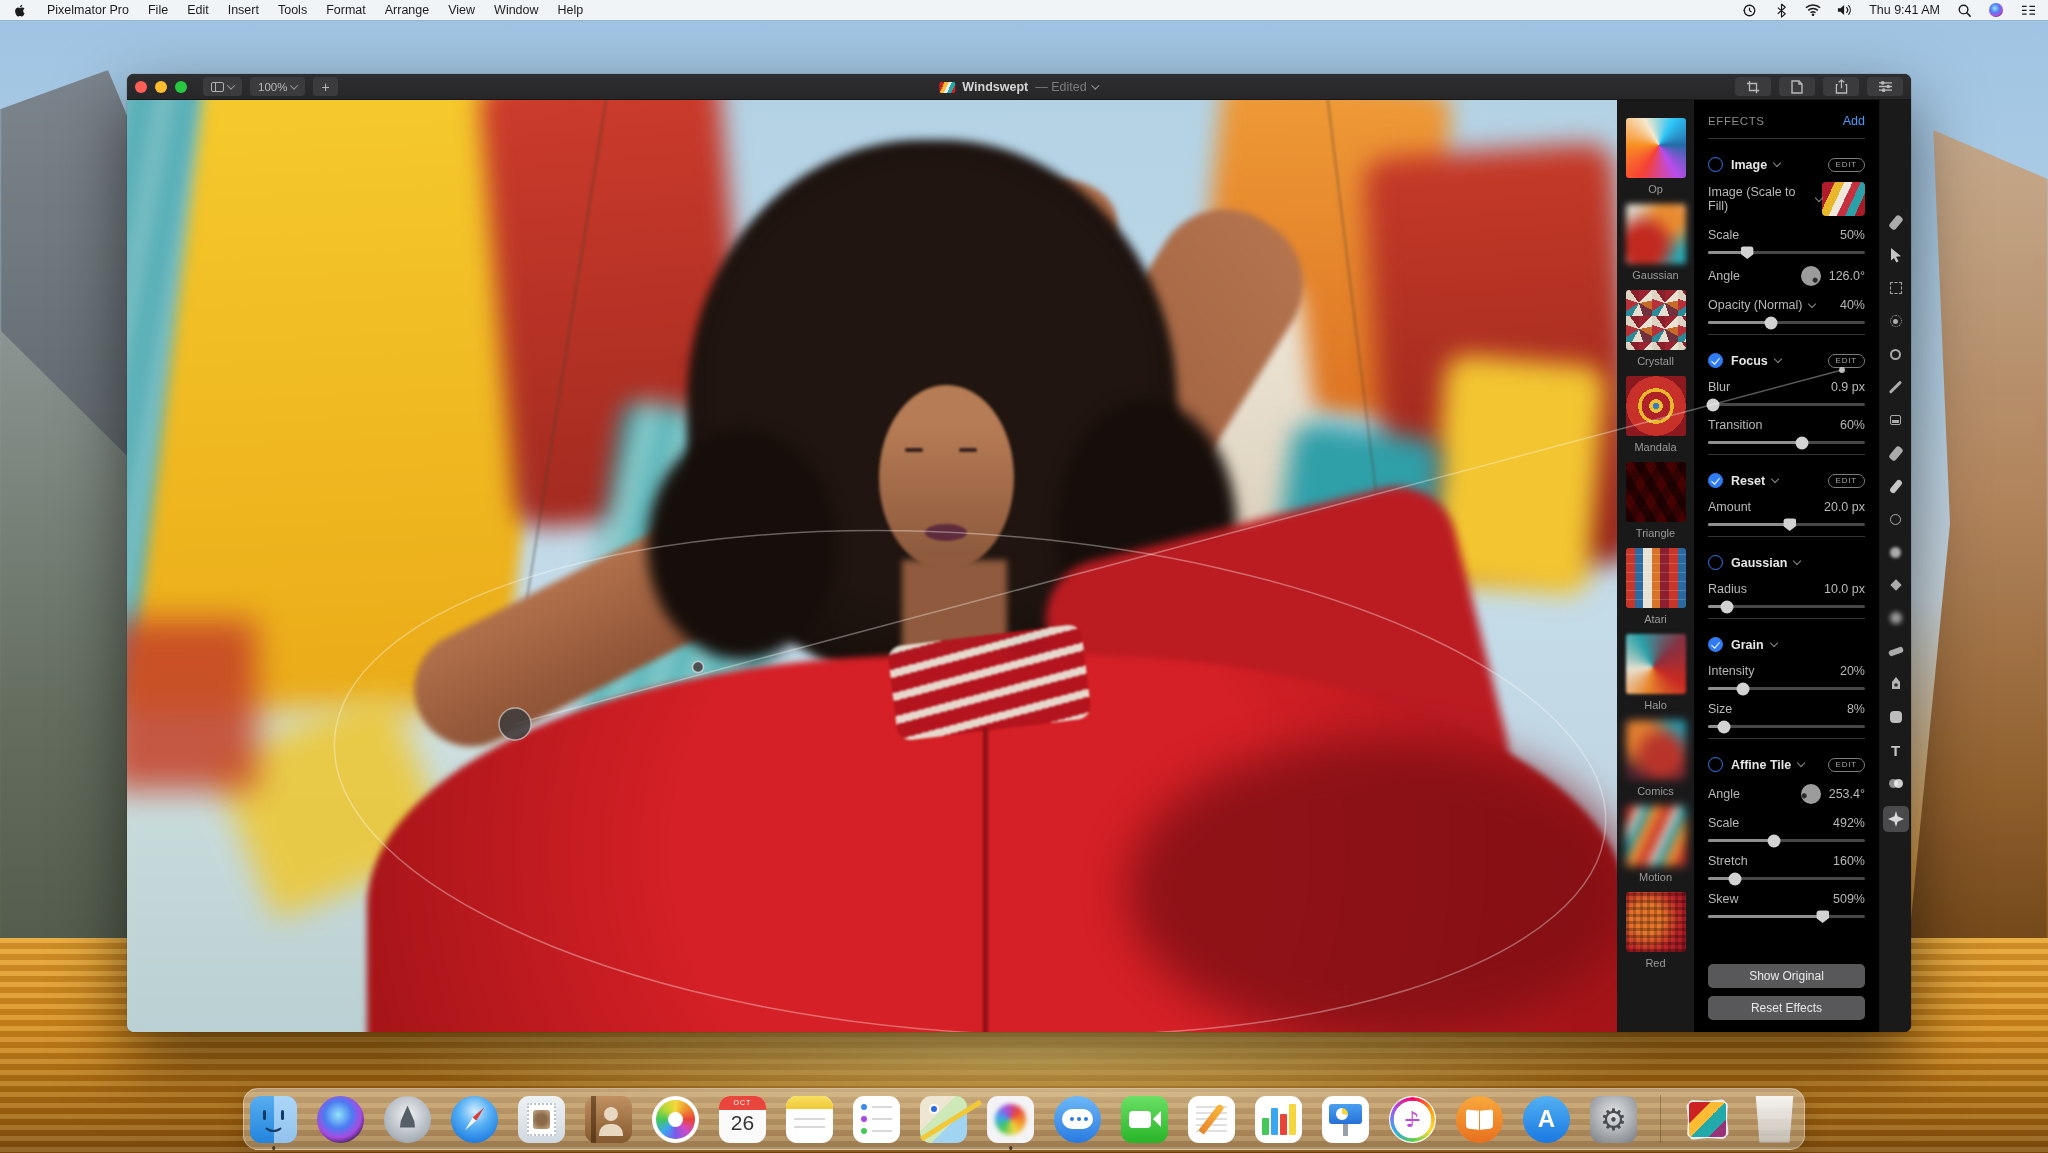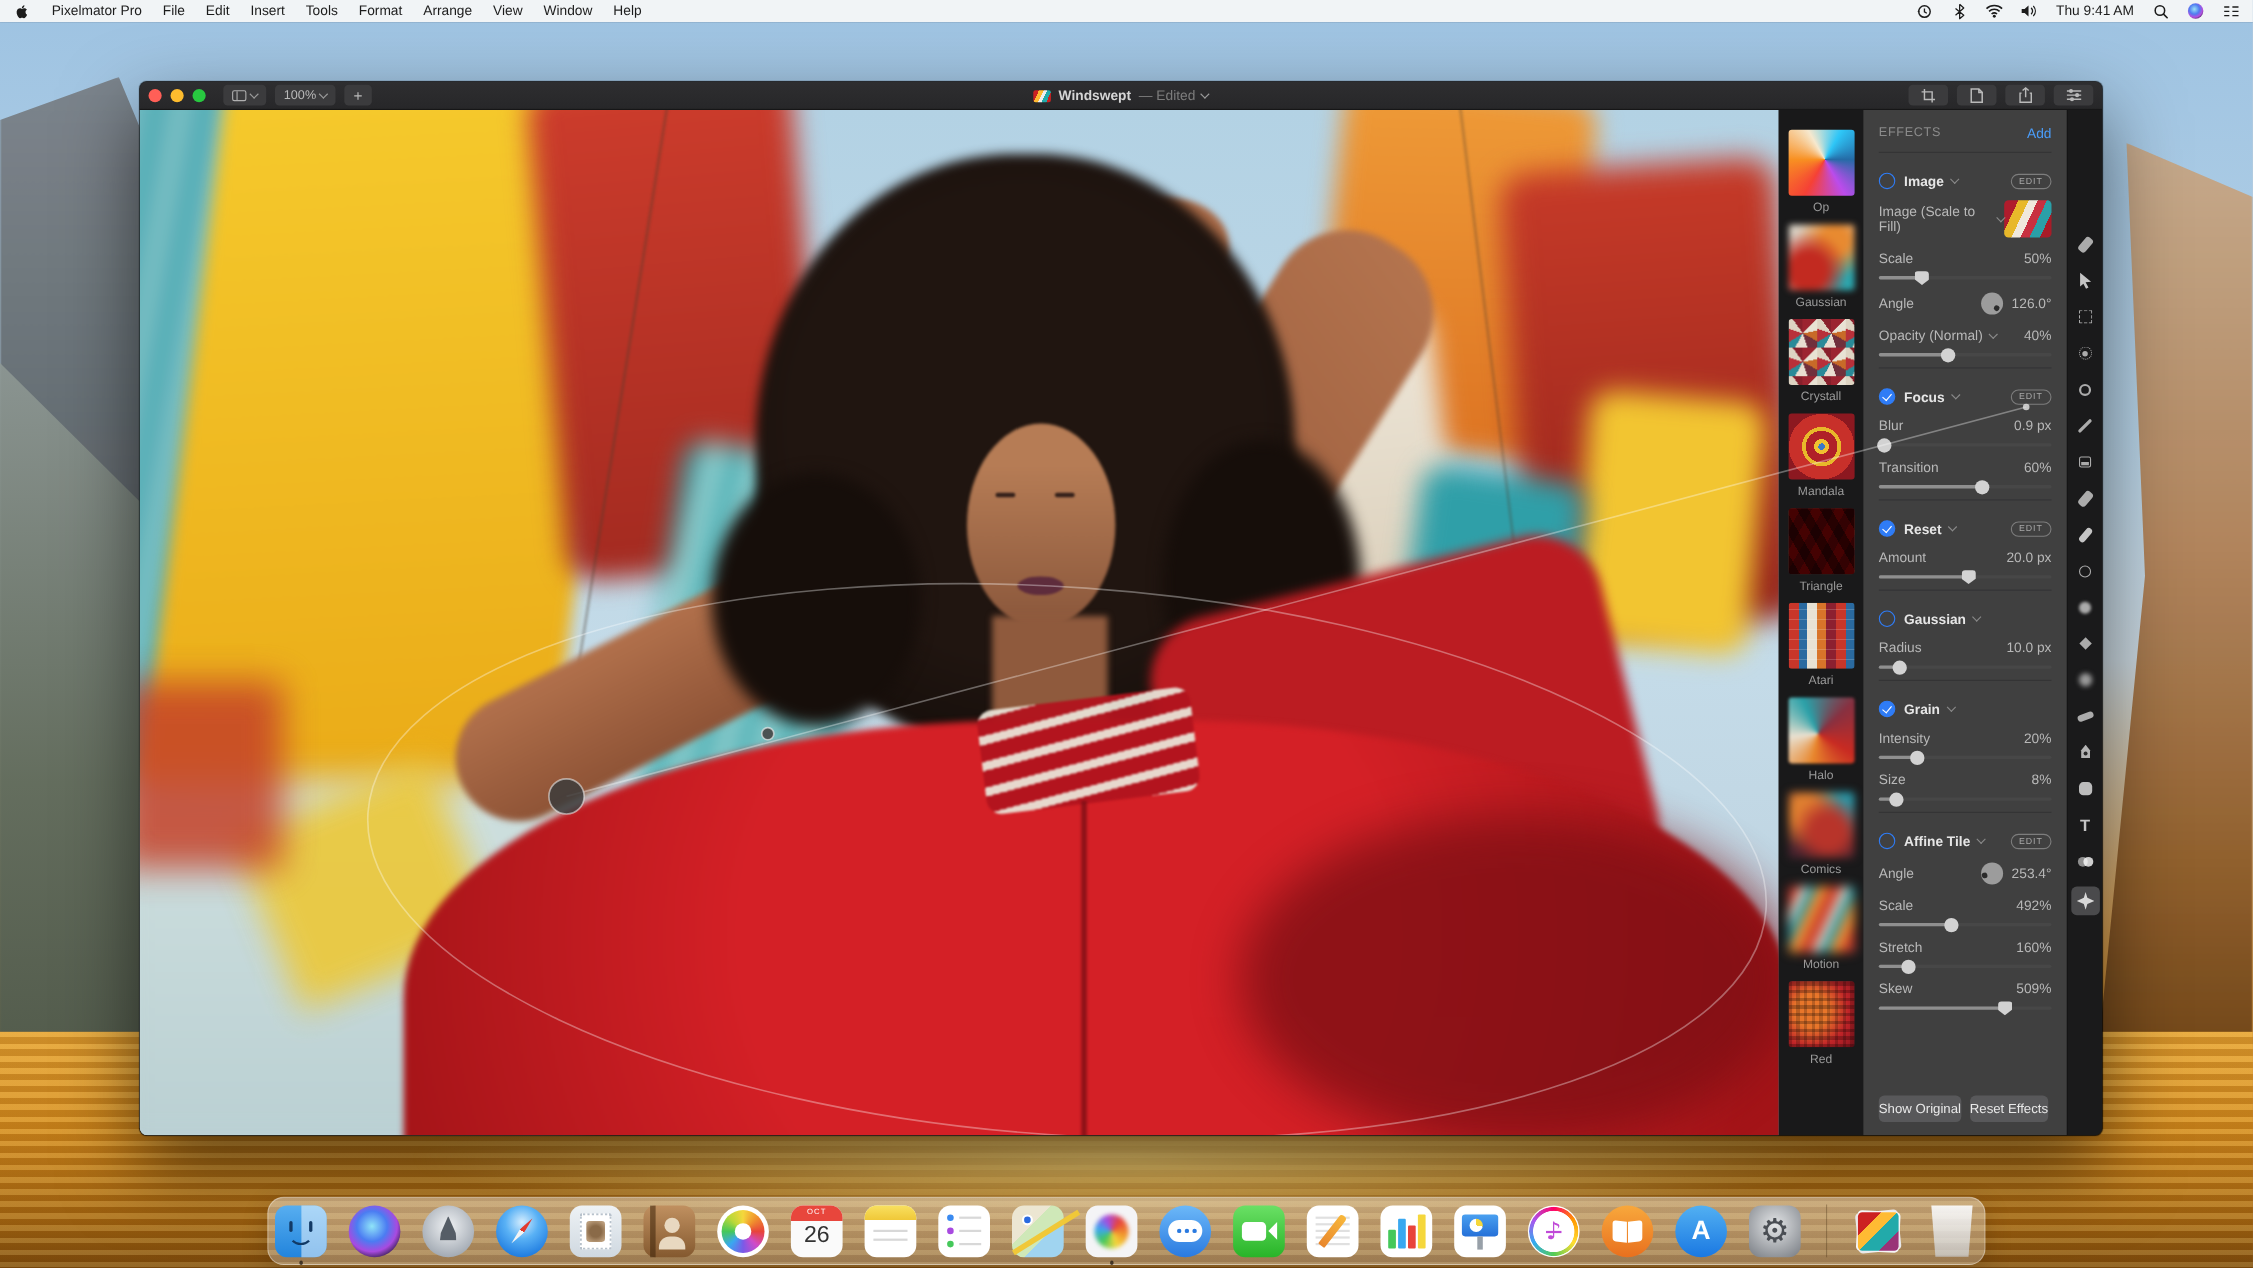--- a/index.html
+++ b/index.html
@@ -59,21 +59,21 @@
   .p-mandala{background:radial-gradient(circle at 50% 50%,#3a78c8 0 7%,#f0c030 7% 16%,#b02028 16% 34%,#e8b82a 34% 42%,#c8302a 42% 70%,#8c1820 70%)}
   .p-mandala::after{background:conic-gradient(from 0deg,rgba(250,210,60,.85) 0 8%,rgba(0,0,0,0) 8% 16.6%,rgba(250,210,60,.85) 16.6% 25%,rgba(0,0,0,0) 25% 33%,rgba(250,210,60,.85) 33% 41%,rgba(0,0,0,0) 41% 50%,rgba(250,210,60,.85) 50% 58%,rgba(0,0,0,0) 58% 66%,rgba(250,210,60,.85) 66% 75%,rgba(0,0,0,0) 75% 83%,rgba(250,210,60,.85) 83% 91%,rgba(0,0,0,0) 91%);mix-blend-mode:overlay}
   .p-triangle{background:repeating-linear-gradient(60deg,#5c1018 0 9px,#a82420 9px 18px),repeating-linear-gradient(-60deg,rgba(230,150,40,.45) 0 9px,rgba(40,140,150,.35) 9px 18px);background-blend-mode:multiply;background-color:#6e1418}
   .p-atari{background:repeating-linear-gradient(0deg,rgba(0,0,0,0) 0 8px,rgba(255,255,255,.18) 8px 9px),repeating-linear-gradient(90deg,#c8362a 0 9px,#2a6aa0 9px 17px,#e8e2d4 17px 26px,#d8742a 26px 34px,#8c2030 34px 43px)}
   .p-halo{background:conic-gradient(from 120deg at 45% 55%,#c82a22,#e8862c,#e8e0d0,#2aa0a8,#883040,#c82a22);filter:blur(1.5px)}
   .p-comics{background:radial-gradient(circle at 60% 60%,#b8342a 0 30%,rgba(0,0,0,0) 65%),radial-gradient(circle at 25% 30%,#e08030 0 22%,rgba(0,0,0,0) 55%),radial-gradient(circle at 80% 20%,#2a98a8 0 20%,rgba(0,0,0,0) 50%),#4c2430;filter:blur(4px)}
   .p-motion{background:repeating-linear-gradient(115deg,#c8382a 0 10px,#e8d8c8 10px 16px,#2a98a0 16px 24px,#e88a30 24px 34px);filter:blur(5px)}
   .p-red{background:repeating-linear-gradient(0deg,rgba(0,0,0,.25) 0 3px,rgba(0,0,0,0) 3px 7px),repeating-linear-gradient(90deg,rgba(0,0,0,.2) 0 3px,rgba(0,0,0,0) 3px 7px),radial-gradient(circle at 35% 45%,#e8762a 0 30%,#c02428 65%,#8c1420 100%)}
 
   
-  .controls{position:absolute;left:1567px;top:26px;width:185px;height:932px;background:#404040;display:flex;flex-direction:column;padding:14px 14px 12px;color:#b8b8b8;font-size:12.5px}
+  .controls{position:absolute;left:1567px;top:26px;width:185px;height:932px;background:#000000;display:flex;flex-direction:column;padding:14px 14px 12px;color:#b8b8b8;font-size:12.5px}
   .fx-head{display:flex;align-items:center}
   .fx-title{color:#8b8b8b;font-size:11.5px;letter-spacing:.6px}
   .fx-add{margin-left:auto;color:#4a9cf8;font-size:12.5px}
   .divider{height:1px;background:#333335;margin:10px 0}
   .shead{display:flex;align-items:center;margin-top:8px}
   .chk{width:15px;height:15px;border-radius:50%;border:1.5px solid #2f7cf6;flex:none;position:relative}
   .chk.on{background:#2f7cf6;border-color:#2f7cf6}
   .chk.on::after{content:"";position:absolute;left:4px;top:2px;width:4px;height:7px;border-right:1.6px solid #fff;border-bottom:1.6px solid #fff;transform:rotate(40deg)}
   .stitle{color:#e6e6e6;font-weight:bold;font-size:12.5px;margin-left:8px}
   .chev{width:6px;height:6px;border-right:1.4px solid #8a8a8a;border-bottom:1.4px solid #8a8a8a;transform:rotate(45deg);margin-left:7px;margin-bottom:3px;flex:none}
@@ -81,21 +81,21 @@
   .srcrow{display:flex;align-items:center;margin-top:10px}
   .srcthumb{margin-left:auto;width:48px;height:34px;border-radius:4px;background:linear-gradient(115deg,#b01c2c 0 22%,#e8b82a 22% 38%,#f0e8dc 38% 52%,#c83040 52% 66%,#2aa0a8 66% 82%,#a81c28 82%);}
   .lblrow{display:flex;align-items:center;margin-top:12px}
   .sval{margin-left:auto}
   .track{position:relative;height:3px;background:#474747;border-radius:2px;margin-top:9px}
   .fill{position:absolute;left:0;top:0;bottom:0;background:#8f8f8f;border-radius:2px}
   .thumb{position:absolute;top:50%;width:13px;height:13px;border-radius:50%;background:#d2d2d2;transform:translate(-50%,-50%)}
   .thumb.point{border-radius:3px;clip-path:polygon(0 0,100% 0,100% 62%,50% 100%,0 62%)}
   .dial{margin-left:auto;margin-right:8px;width:20px;height:20px;border-radius:50%;background:#9c9c9c;position:relative;flex:none}
   .ddot{position:absolute;left:50%;top:50%;width:4.5px;height:4.5px;margin:-2.25px;border-radius:50%;background:#2b2b2b}
-  .pbtns{margin-top:auto;display:flex;flex-direction:row;gap:8px}
+  .pbtns{margin-top:auto;display:flex;flex-direction:column;gap:8px}
   .pbtn{height:24px;background:#58585a;border-radius:5px;color:#e8e8e8;font-size:12px;display:flex;align-items:center;justify-content:center}
 
   
   .toolstrip{position:absolute;left:1752px;top:26px;width:32px;height:932px;background:#1a1a1b;border-left:1px solid #141415;display:flex;flex-direction:column;align-items:center;padding-top:112px;gap:13px}
   .tool{width:26px;height:20px;display:flex;align-items:center;justify-content:center;color:#ababab;flex:none}
   .tool.sel{background:#4a4a4c;border-radius:5px;width:26px;height:26px}
   .ic-pill{width:6px;height:15px;border-radius:3px;background:#ababab;transform:rotate(40deg)}
   .ic-pill.fat{width:8px}
   .ic-pill.heal{background:#c4c4c4;position:relative}
   .ic-box{width:12px;height:12px;border:1.3px dashed #ababab;border-radius:1px}

